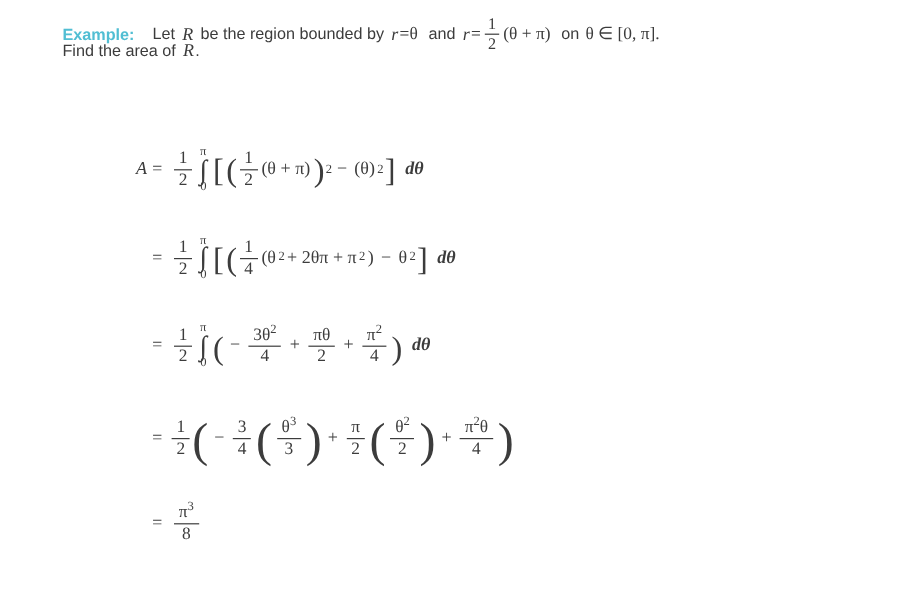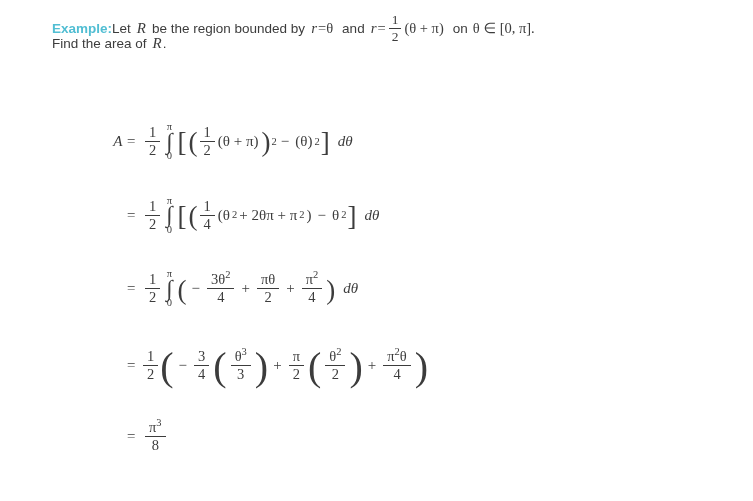--- a/index.html
+++ b/index.html
@@ -24,21 +24,21 @@
     line-height: 1.45;
     color: #3c3c3c;
     white-space: nowrap;
   }
   #statement-line { top: 14px; }
   #question-line  { top: 33px; }
 
   .kw-example {
     color: #51bed3;
     font-weight: bold;
-    margin-right: 0;
+    margin-right: 15px;
     text-align: right;
   }
 
   .mi { 
     font-family: "Liberation Serif", serif;
     font-style: italic;
     font-size: 15px;
     color: #3c3c3c;
     padding: 0 1px;
   }
@@ -97,21 +97,21 @@
     padding-right: 6px;
   }
   .eq-rhs {
     display: flex;
     align-items: center;
     font-size: 15px;
   }
 
   .tok { padding: 0 2px; font-family: "Liberation Serif", serif; }
   .tok.op { padding: 0 4px; }
-  .tok.var { font-style: italic; }
+  .tok.var { font-style: italic; font-weight: bold; }
   .tok.up  { font-style: normal; }
 
   
   .integral {
     display: inline-flex;
     flex-direction: column;
     align-items: center;
     justify-content: center;
     margin: 0 4px 0 3px;
     line-height: 1;

